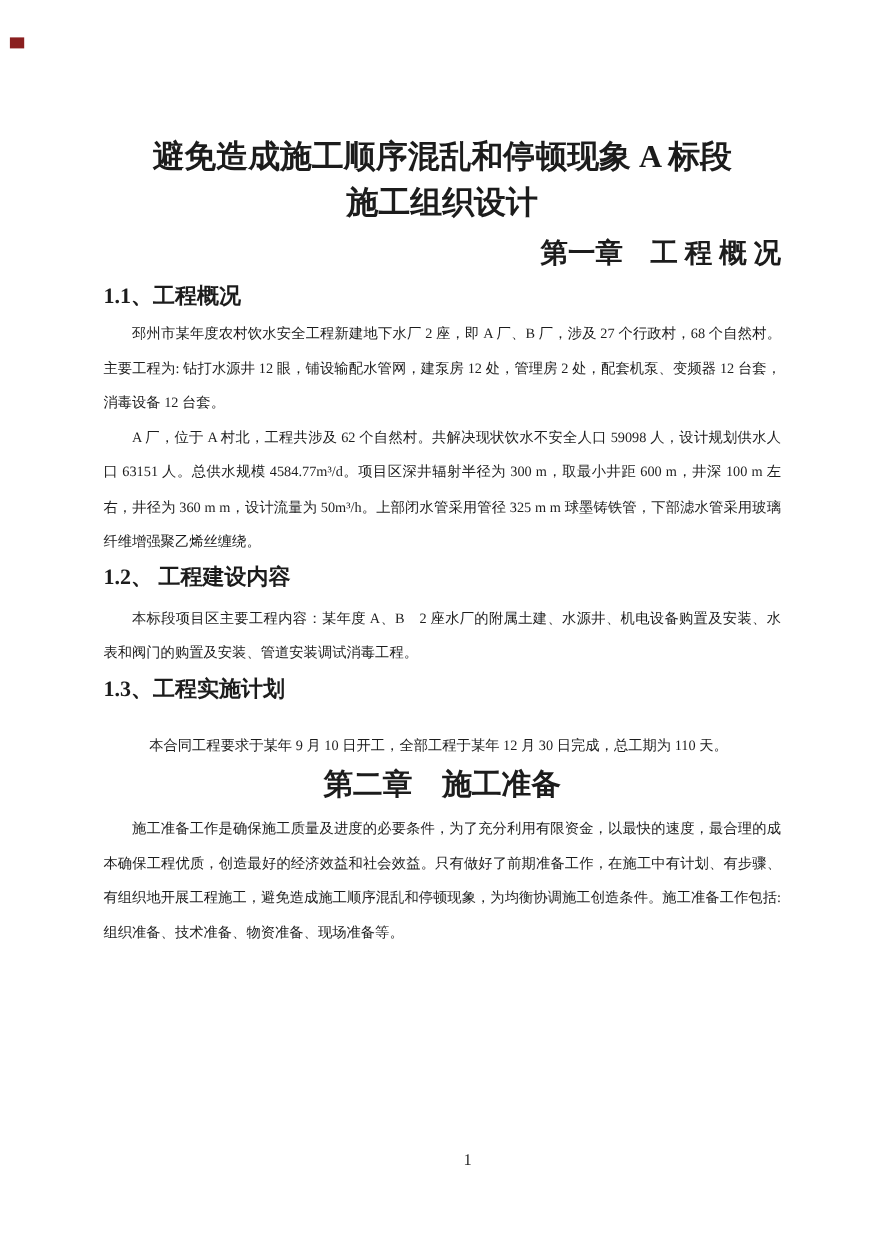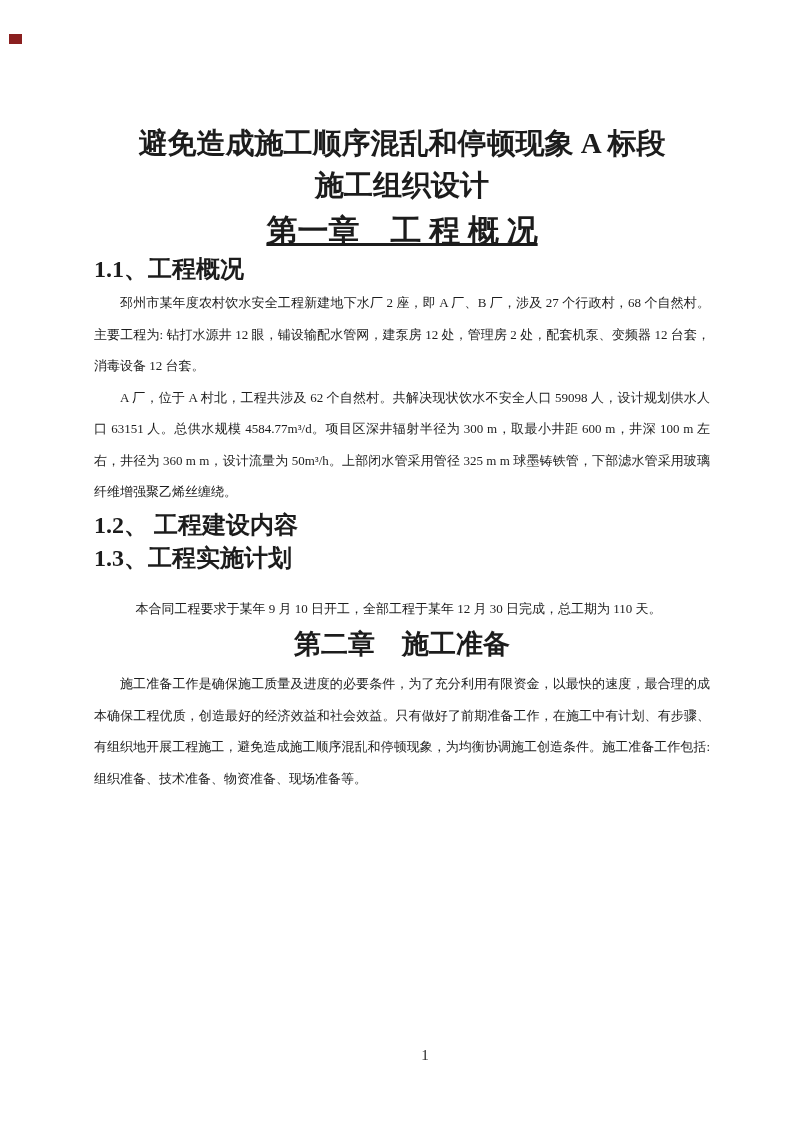--- a/index.html
+++ b/index.html
@@ -36,39 +36,38 @@
     font-weight: bold;
     font-size: 29px;
     line-height: 42px;
     white-space: nowrap;
   }
   .doc-title.first {
     margin-top: 122px;
   }
   .chapter-heading-1 {
     margin: 2px 0 0 0;
-    text-align: center;
+    text-align: right;
     font-weight: bold;
-    font-size: 31px;
+    font-size: 25px;
     line-height: 46px;
     white-space: nowrap;
-    text-decoration: underline;
   }
   .chapter-heading-2 {
     margin: 0;
     text-align: center;
     font-weight: bold;
     font-size: 27px;
     line-height: 40px;
     white-space: nowrap;
   }
   .section-heading {
     margin: 0;
     font-weight: bold;
-    font-size: 24px;
+    font-size: 20px;
     line-height: 30px;
     text-align: left;
   }
   .sh-11 { margin-top: 0; }
   .sh-12 { margin-top: 2px; }
   .sh-13 { margin-top: 3px; }
   .body-para {
     margin: 0;
     font-size: 13px;
     line-height: 31.5px;
@@ -110,20 +109,21 @@
 
     <h3 class="section-heading sh-11">1.1、工程概况</h3>
 
     <p class="body-para p-first">邳州市某年度农村饮水安全工程新建地下水厂 2 座，即 A 厂、B 厂，涉及 27 个行政村，68 个自然村。主要工程为: 钻打水源井 12 眼，铺设输配水管网，建泵房 12 处，管理房 2 处，配套机泵、变频器 12 台套，消毒设备 12 台套。</p>
 
     <p class="body-para p-zero">A 厂，位于 A 村北，工程共涉及 62 个自然村。共解决现状饮水不安全人口 59098 人，设计规划供水人口 63151 人。总供水规模 4584.77m³/d。项目区深井辐射半径为 300 m，取最小井距 600 m，井深 100 m 左右，井径为 360 m m，设计流量为 50m³/h。上部闭水管采用管径 325 m m 球墨铸铁管，下部滤水管采用玻璃纤维增强聚乙烯丝缠绕。</p>
 
 
     <h3 class="section-heading sh-12">1.2、 工程建设内容</h3>
 
+    <p class="body-para p-s12">本标段项目区主要工程内容：某年度 A、B　2 座水厂的附属土建、水源井、机电设备购置及安装、水表和阀门的购置及安装、管道安装调试消毒工程。</p>
 
     <h3 class="section-heading sh-13">1.3、工程实施计划</h3>
 
     <p class="body-para p-s13">本合同工程要求于某年 9 月 10 日开工，全部工程于某年 12 月 30 日完成，总工期为 110 天。</p>
 
     <h2 class="chapter-heading-2">第二章　施工准备</h2>
 
     <p class="body-para p-ch2">施工准备工作是确保施工质量及进度的必要条件，为了充分利用有限资金，以最快的速度，最合理的成本确保工程优质，创造最好的经济效益和社会效益。只有做好了前期准备工作，在施工中有计划、有步骤、有组织地开展工程施工，避免造成施工顺序混乱和停顿现象，为均衡协调施工创造条件。施工准备工作包括: 组织准备、技术准备、物资准备、现场准备等。</p>
 
   </div>

